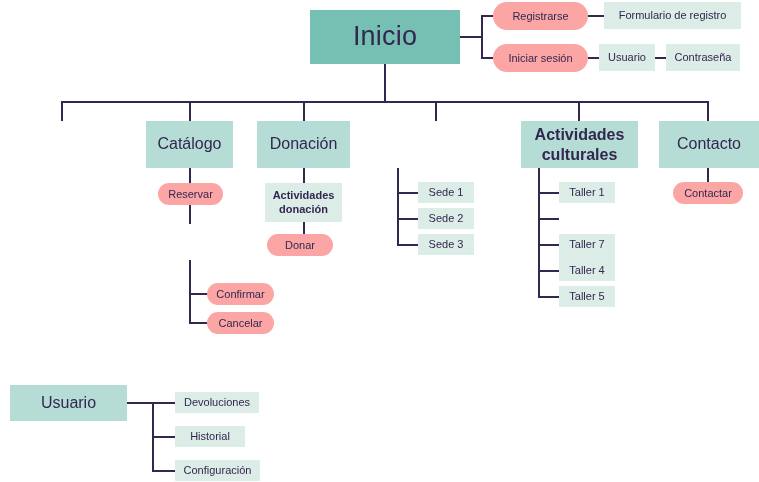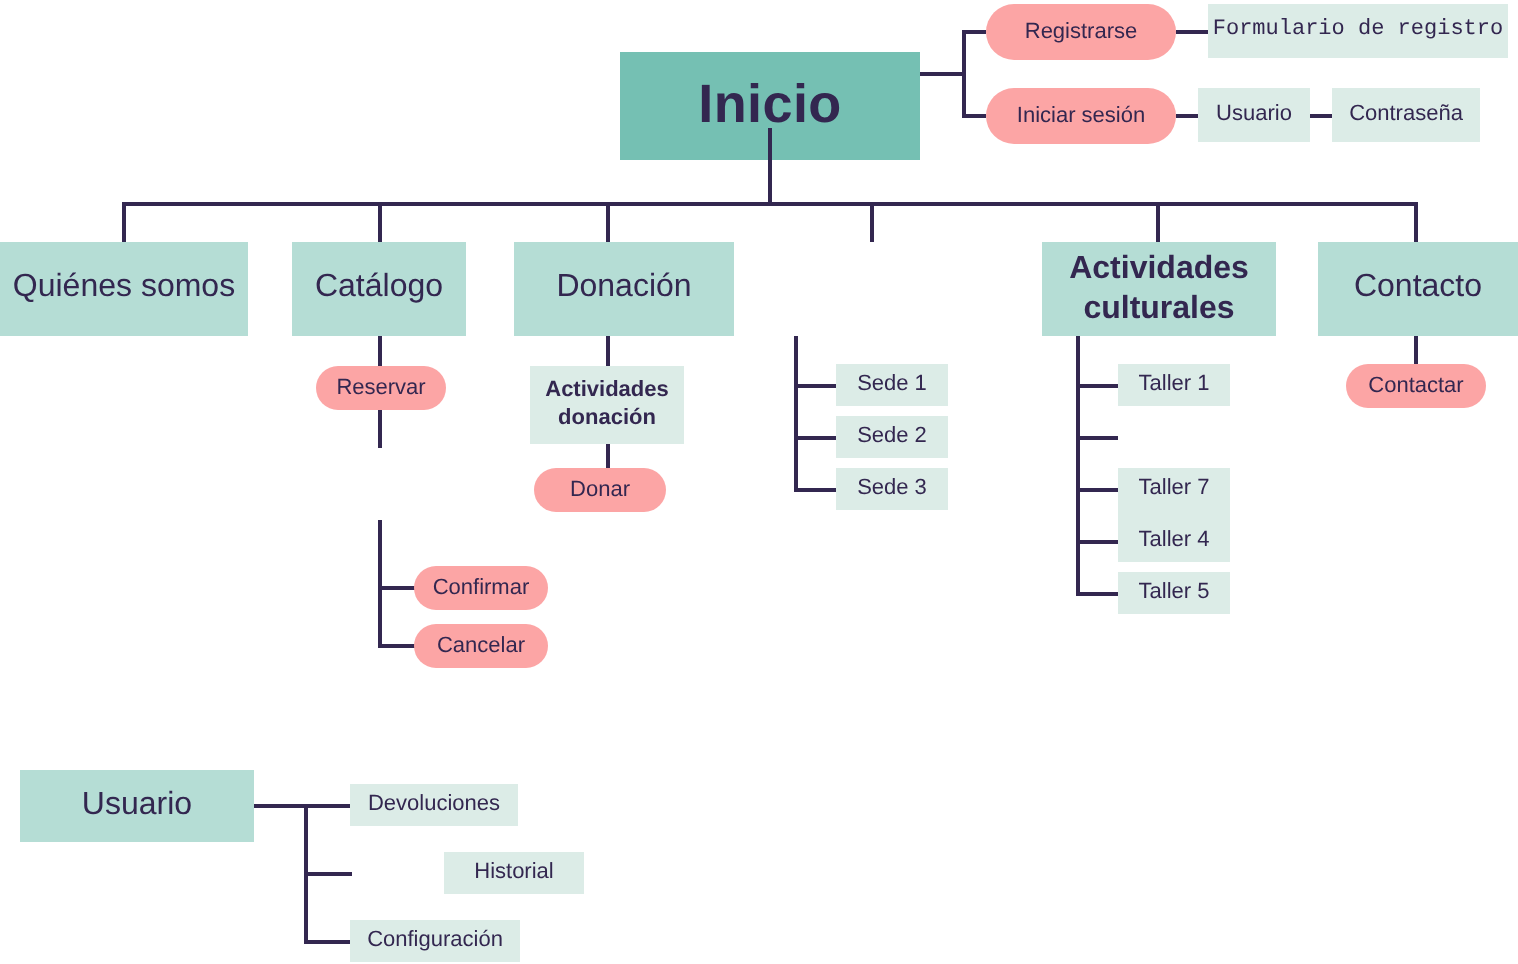--- a/index.html
+++ b/index.html
@@ -28,23 +28,22 @@
     justify-content:center;
     text-align:center;
     box-sizing:border-box;
     line-height:1.15;
     color:#332750;
   }
   
   .lvl-root{
     background:#75c0b3;
     font-size:27px;
-    font-weight:700;
+    font-weight:400;
     letter-spacing:.2px;
-    margin-top:16px;
   }
   
   .lvl-main{
     background:#b5ddd5;
     font-size:16px;
     font-weight:400;
   }
   
   .box{
     background:#dcece7;
@@ -69,21 +68,21 @@
 
   <div class="line h" style="left:460px;top:36px;width:22px;"></div>
   <div class="line v" style="left:481px;top:16px;height:42px;"></div>
   <div class="line h" style="left:481px;top:15px;width:12px;"></div>
   <div class="line h" style="left:481px;top:57px;width:12px;"></div>
 
   <div class="node pill" style="left:493px;top:2px;width:95px;height:28px;">
     <span>Registrarse</span>
   </div>
   <div class="line h" style="left:588px;top:15px;width:16px;"></div>
-  <div class="node box" style="left:604px;top:2px;width:150px;height:27px;font-family:Liberation Mono, monospace;">
+  <div class="node box" style="left:604px;top:2px;width:137px;height:27px;">
     <span>Formulario de registro</span>
   </div>
 
   <div class="node pill" style="left:493px;top:44px;width:95px;height:28px;text-align:center;">
     <span>Iniciar sesión</span>
   </div>
   <div class="line h" style="left:588px;top:57px;width:11px;"></div>
   <div class="node box" style="left:599px;top:44px;width:56px;height:27px;">
     <span>Usuario</span>
   </div>
@@ -95,29 +94,26 @@
   <div class="line v" style="left:384px;top:64px;height:38px;"></div>
   <div class="line h" style="left:61px;top:101px;width:648px;"></div>
 
   <div class="line v" style="left:61px;top:101px;height:20px;"></div>
   <div class="line v" style="left:189px;top:101px;height:20px;"></div>
   <div class="line v" style="left:303px;top:101px;height:20px;"></div>
   <div class="line v" style="left:435px;top:101px;height:20px;"></div>
   <div class="line v" style="left:578px;top:101px;height:20px;"></div>
   <div class="line v" style="left:707px;top:101px;height:20px;"></div>
 
-  <div class="node lvl-main" style="left:0px;top:121px;width:124px;height:47px;">
-    <span>Quiénes somos</span>
-  </div>
 
   <div class="node lvl-main" style="left:146px;top:121px;width:87px;height:47px;">
     <span>Catálogo</span>
   </div>
 
-  <div class="node lvl-main" style="left:257px;top:121px;width:110px;height:47px;">
+  <div class="node lvl-main" style="left:257px;top:121px;width:93px;height:47px;">
     <span>Donación</span>
   </div>
 
 
   <div class="node lvl-main two-line" style="left:521px;top:121px;width:117px;height:47px;">
     <span>Actividades culturales</span>
   </div>
 
   <div class="node lvl-main" style="left:659px;top:121px;width:100px;height:47px;">
     <span>Contacto</span>
@@ -194,20 +190,20 @@
   </div>
   <div class="line h" style="left:127px;top:402px;width:26px;"></div>
   <div class="line v" style="left:152px;top:402px;height:69px;"></div>
   <div class="line h" style="left:152px;top:402px;width:24px;"></div>
   <div class="line h" style="left:152px;top:436px;width:24px;"></div>
   <div class="line h" style="left:152px;top:470px;width:24px;"></div>
 
   <div class="node box" style="left:175px;top:392px;width:84px;height:21px;">
     <span>Devoluciones</span>
   </div>
-  <div class="node box" style="left:175px;top:426px;width:70px;height:21px;margin-left:47px;">
+  <div class="node box" style="left:175px;top:426px;width:70px;height:21px;">
     <span>Historial</span>
   </div>
   <div class="node box" style="left:175px;top:460px;width:85px;height:21px;">
     <span>Configuración</span>
   </div>
 
 </div>
 
 </body></html>

